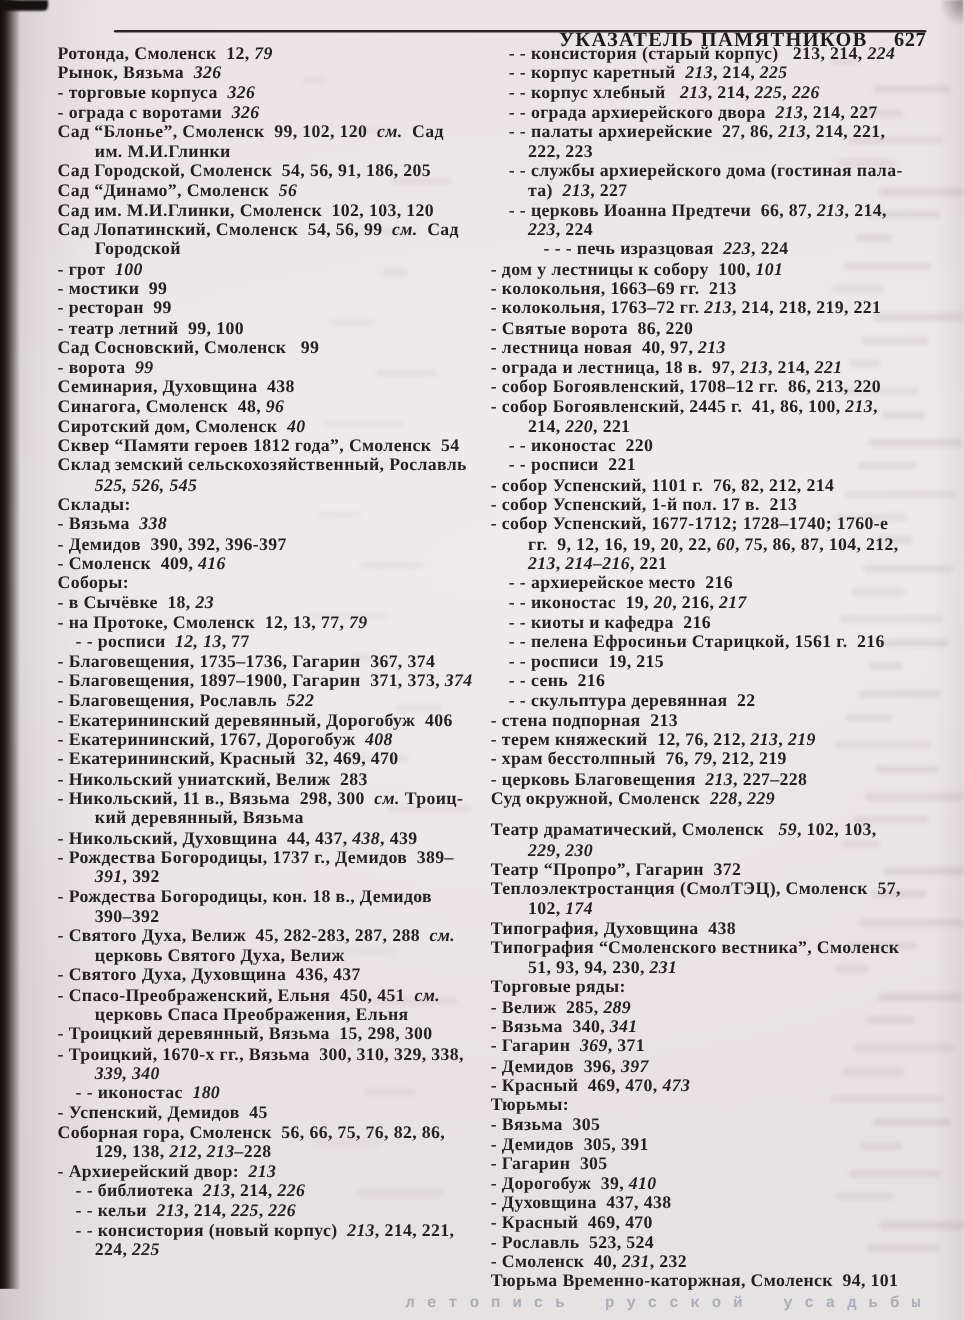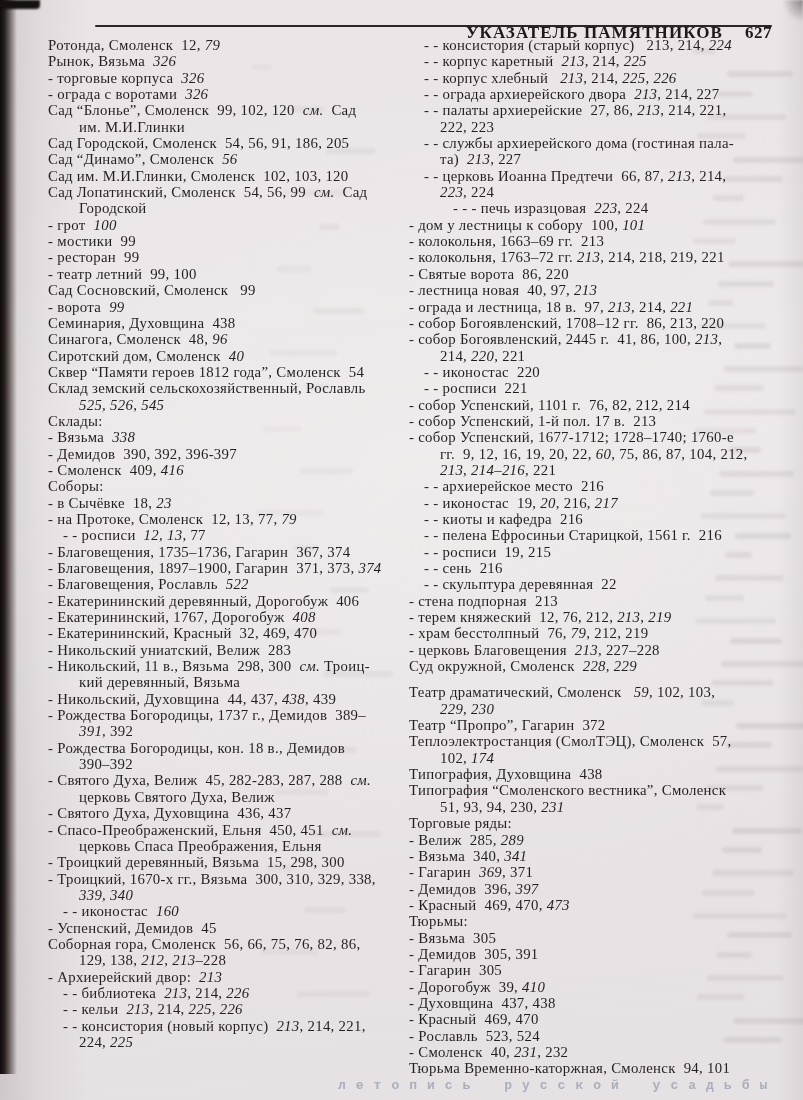--- a/index.html
+++ b/index.html
@@ -34,21 +34,21 @@
     position:absolute;top:3px;right:31px;
     font-size:17px;font-weight:bold;color:#1e1a1b;
     letter-spacing:1.1px;white-space:pre;
   }
   .header .pgnum{margin-left:22px;letter-spacing:0.5px;font-family:Liberation Serif, serif;}
   .rule{
     position:absolute;top:25px;left:95px;width:677px;height:2.4px;
     background:#2b2526;border-radius:1px;
   }
   .col{
-    position:absolute;top:37px;color:#241f20;
+    position:absolute;top:37px;color:#241f20;font-weight:bold;
   }
   #col-left{left:48px;width:356px;}
   #col-right{left:409px;width:390px;}
   .line{
     white-space:pre;
     font-size:14.8px;line-height:16.35px;height:16.35px;
     letter-spacing:0.3px;
   }
   .line .it{font-style:italic;}
   .ind1{padding-left:15px;}
@@ -202,21 +202,21 @@
       <div class="line"><span>- Рождества Богородицы, кон. 18 в., Демидов</span></div>
       <div class="line cont"><span>390–392</span></div>
       <div class="line"><span>- Святого Духа, Велиж  45, 282-283, 287, 288  </span><span class="it">см.</span></div>
       <div class="line cont"><span>церковь Святого Духа, Велиж</span></div>
       <div class="line"><span>- Святого Духа, Духовщина  436, 437</span></div>
       <div class="line"><span>- Спасо-Преображенский, Ельня  450, 451  </span><span class="it">см.</span></div>
       <div class="line cont"><span>церковь Спаса Преображения, Ельня</span></div>
       <div class="line"><span>- Троицкий деревянный, Вязьма  15, 298, 300</span></div>
       <div class="line"><span>- Троицкий, 1670-х гг., Вязьма  300, 310, 329, 338,</span></div>
       <div class="line cont"><span class="it">339, 340</span></div>
-      <div class="line ind1"><span>- - иконостас  </span><span class="it">160</span></div>
+      <div class="line ind1"><span>- - иконостас  </span><span class="it">180</span></div>
       <div class="line"><span>- Успенский, Демидов  45</span></div>
       <div class="line"><span>Соборная гора, Смоленск  56, 66, 75, 76, 82, 86,</span></div>
       <div class="line cont"><span>129, 138, </span><span class="it">212</span><span>, </span><span class="it">213</span><span>–228</span></div>
       <div class="line"><span>- Архиерейский двор:  </span><span class="it">213</span></div>
       <div class="line ind1"><span>- - библиотека  </span><span class="it">213</span><span>, 214, </span><span class="it">226</span></div>
       <div class="line ind1"><span>- - кельи  </span><span class="it">213</span><span>, 214, </span><span class="it">225</span><span>, </span><span class="it">226</span></div>
       <div class="line ind1"><span>- - консистория (новый корпус)  </span><span class="it">213</span><span>, 214, 221,</span></div>
       <div class="line cont"><span>224, </span><span class="it">225</span></div>
     </div>
   <div class="col" id="col-right">

